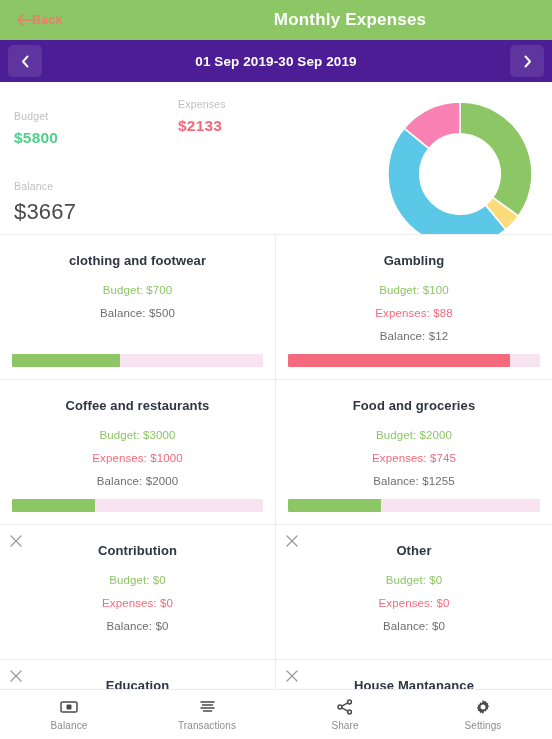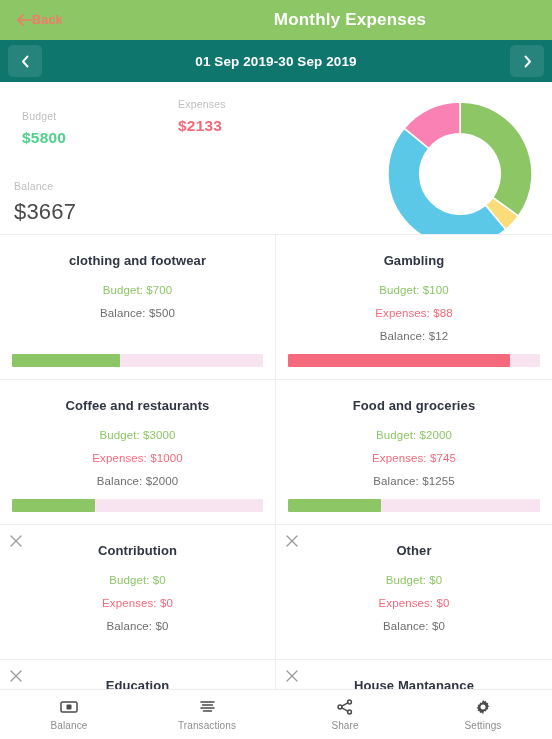--- a/index.html
+++ b/index.html
@@ -25,21 +25,21 @@
   .back-label {
     color: #f4796b; font-size: 12.5px; font-weight: 600; letter-spacing: .2px;
   }
   .app-title {
     position: absolute; left: 8px; right: 0; text-align: center;
     color: #ffffff; font-size: 17px; font-weight: 700; letter-spacing: .2px;
     padding-left: 140px;
   }
 
   .datebar {
-    height: 42px; flex: 0 0 42px; background: #0f766e;
+    height: 42px; flex: 0 0 42px; background: #4c1d95;
     display: flex; align-items: center; justify-content: space-between;
     padding: 0 8px; position: relative;
   }
   .date-nav {
     width: 34px; height: 32px; border-radius: 5px;
     background: rgba(255,255,255,0.10);
     display: flex; align-items: center; justify-content: center;
     cursor: pointer;
   }
   .date-nav svg { display:block; }
@@ -49,21 +49,21 @@
     pointer-events: none;
   }
 
   
   .summary {
     flex: 0 0 152px; position: relative; background: #ffffff;
     padding: 14px 0 0 0;
   }
   .sum-grid { position: relative; height: 100%; }
   .sum-item { position: absolute; }
-  .sum-budget   { left: 22px;  top: 14px; }
+  .sum-budget   { left: 14px;  top: 14px; }
   .sum-expenses { left: 178px; top: 2px; }
   .sum-balance  { left: 14px;  top: 84px; }
   .sum-label {
     color: #bfbfbf; font-size: 10.5px; font-weight: 400; letter-spacing: .2px;
     margin-bottom: 7px;
   }
   .sum-value { font-size: 15.5px; font-weight: 600; letter-spacing: .2px; }
   .sum-value.green { color: #4fd18b; }
   .sum-value.red   { color: #f4697c; }
   .sum-value.big   { color: #4a4a4a; font-size: 22px; font-weight: 400; }

